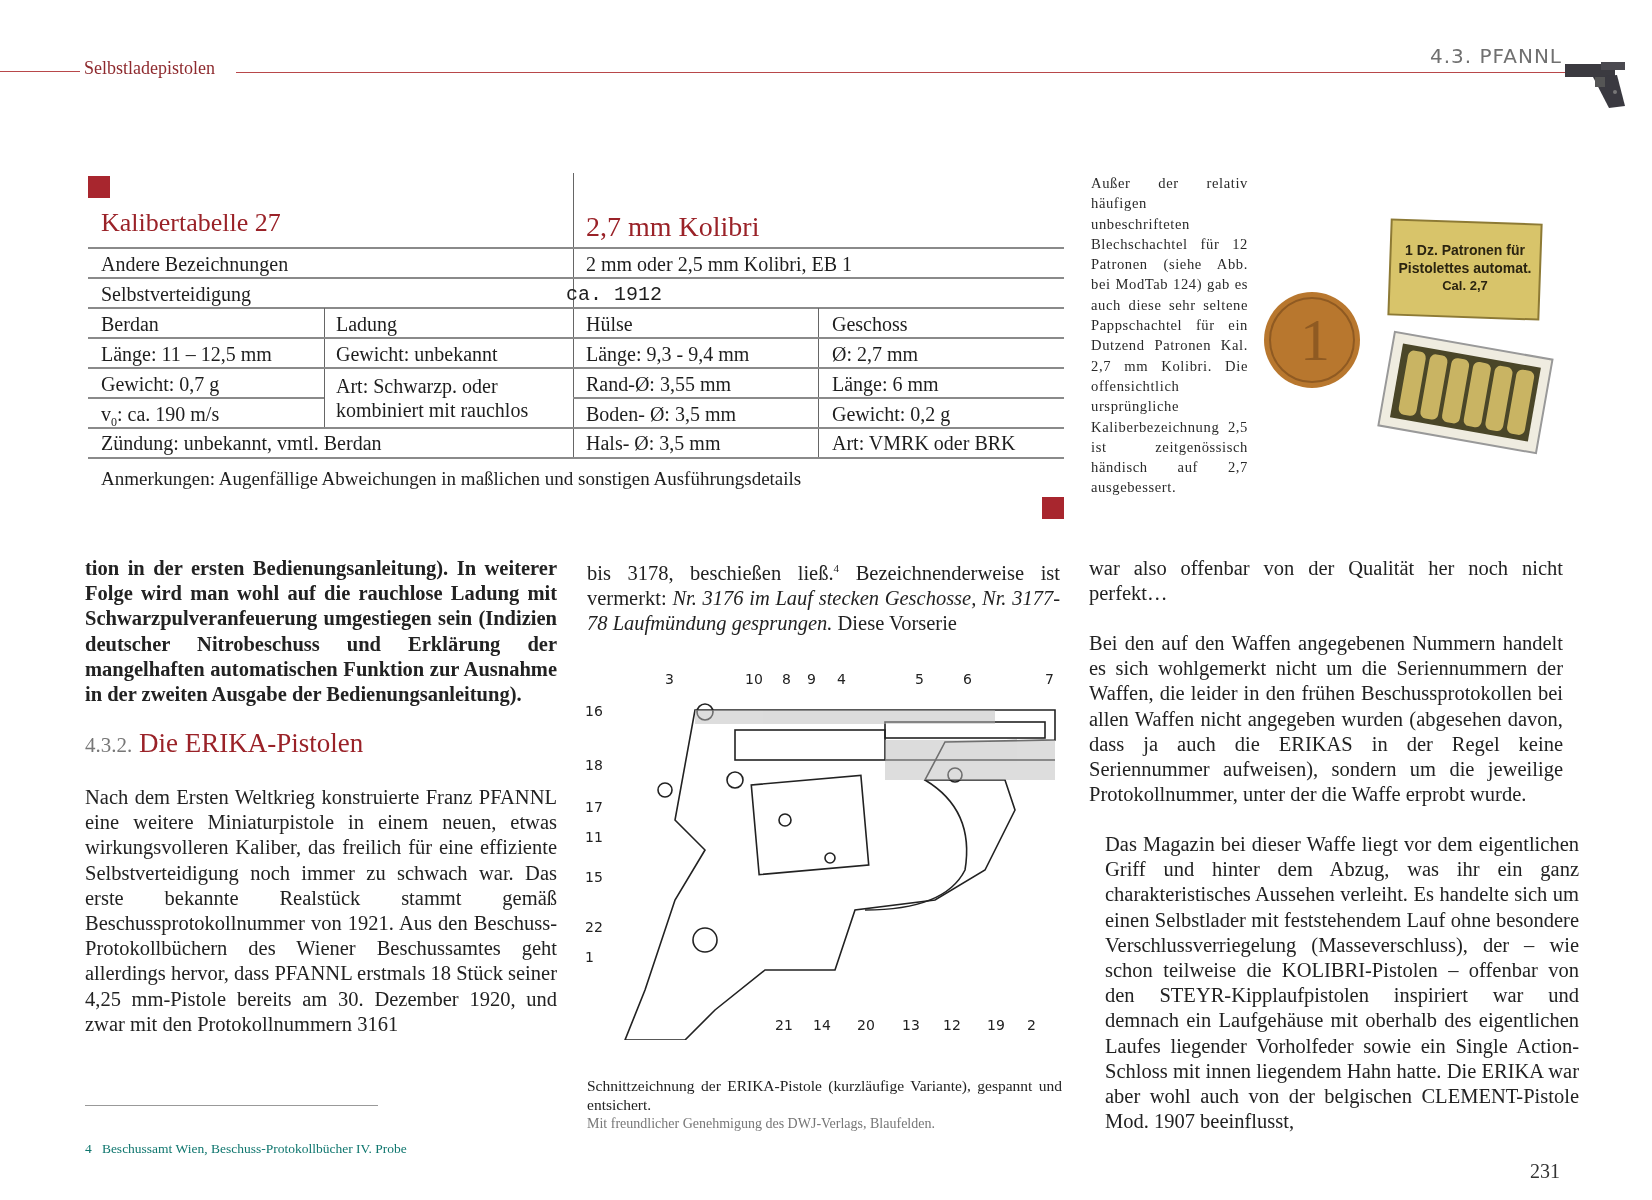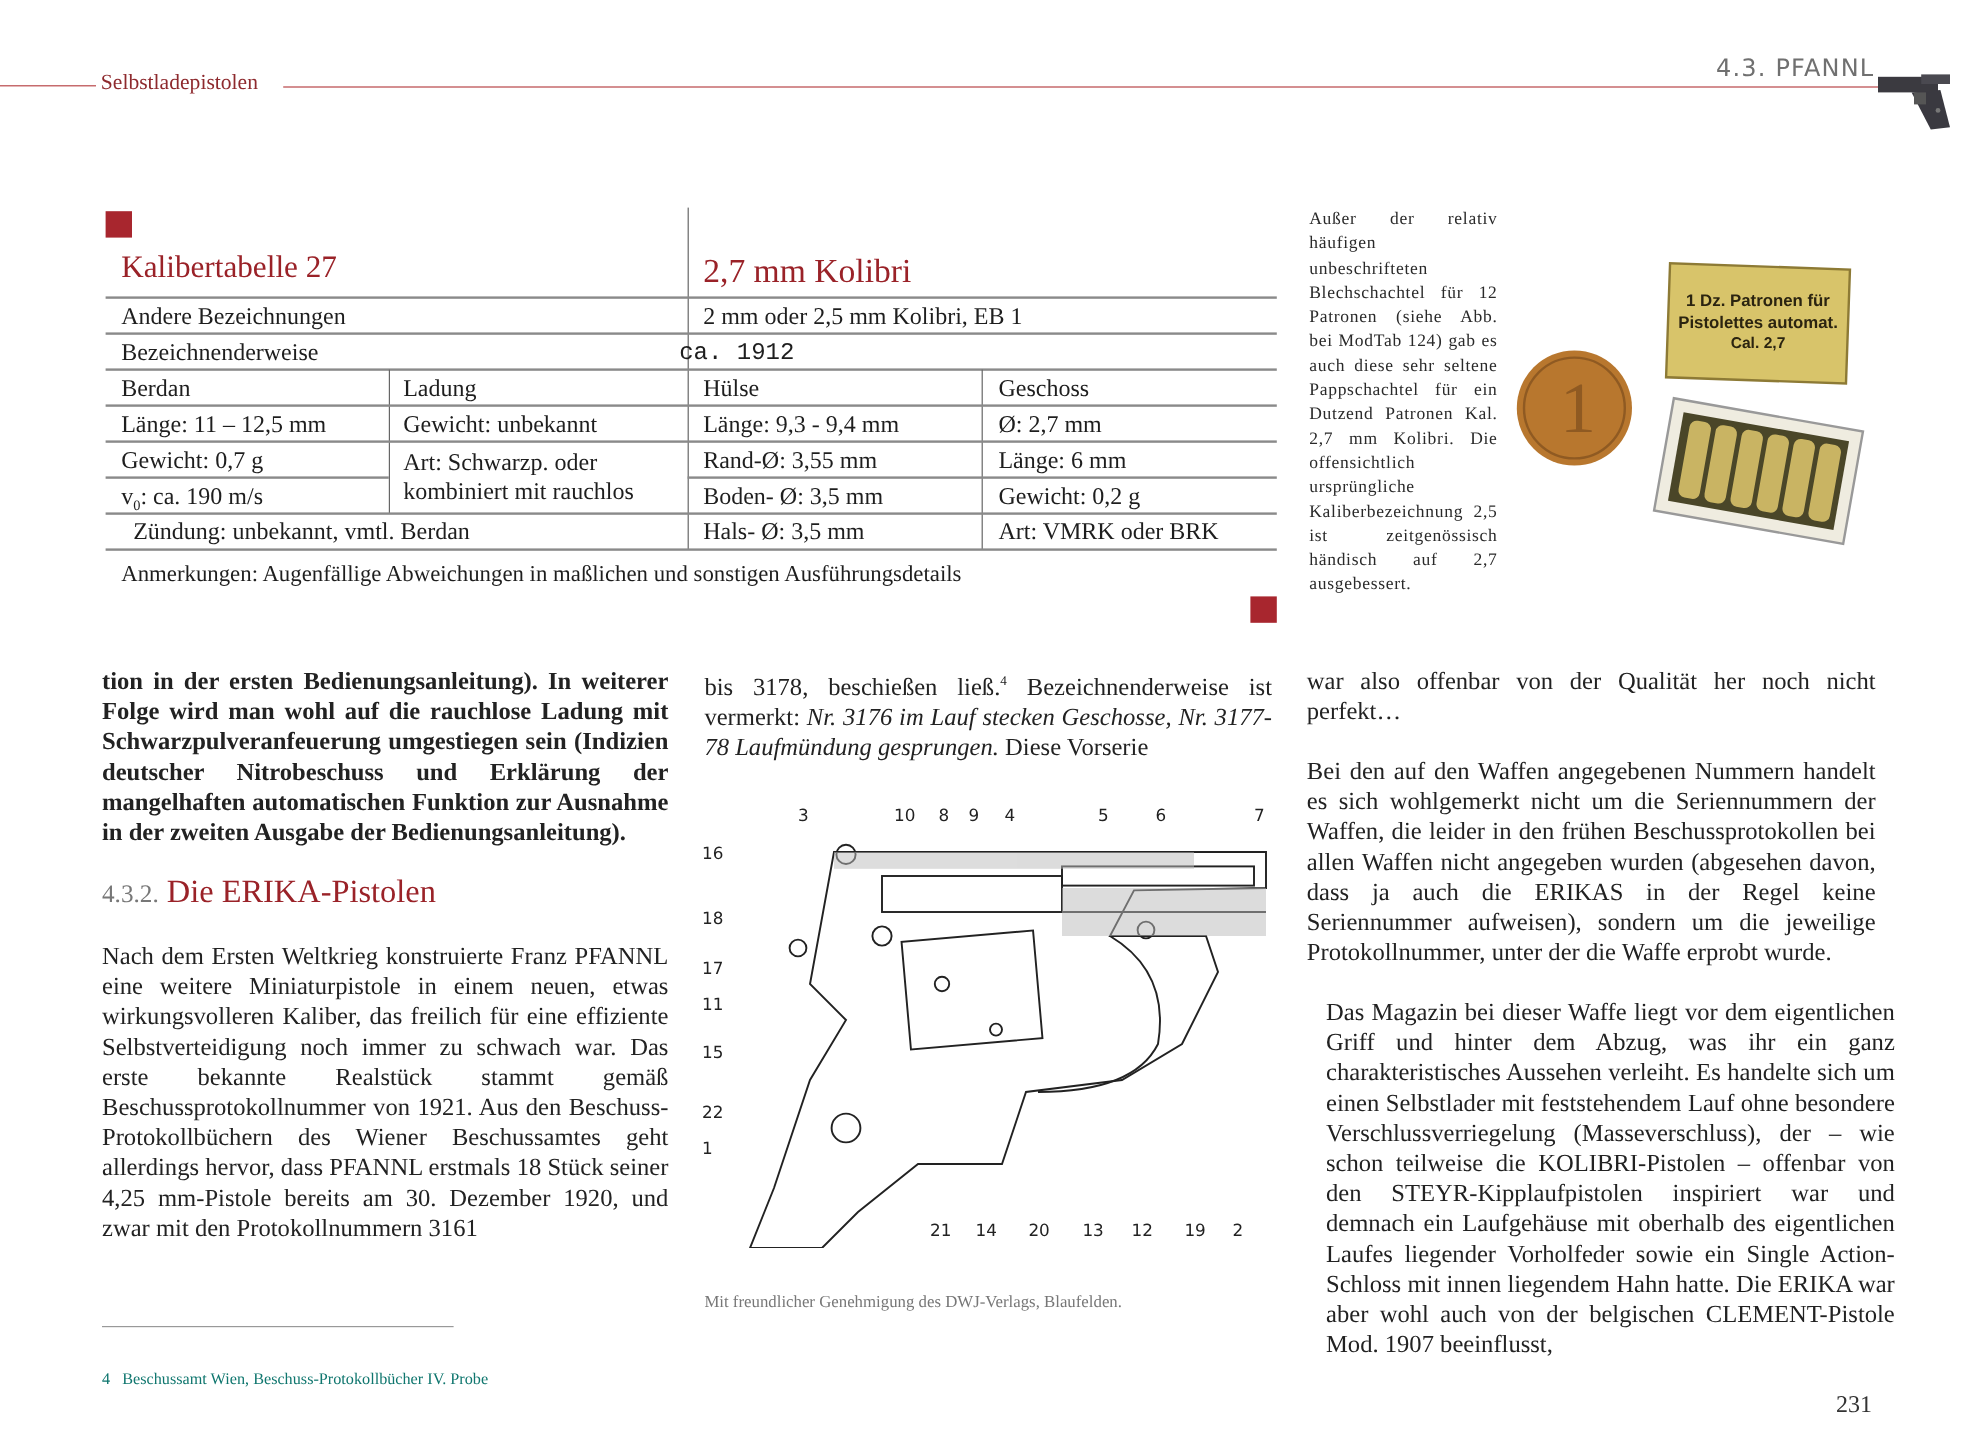--- a/index.html
+++ b/index.html
@@ -64,21 +64,21 @@
 
 <div class="abs red-square" style="left:88px;top:176px;"></div>
 <div class="abs tbl-vline" style="left:573px;top:173px;height:285px;"></div>
 <div class="abs kt-title">Kalibertabelle 27</div>
 <div class="abs kt-name">2,7 mm Kolibri</div>
 
 <div class="abs rowline" style="left:88px;top:247px;width:976px;"></div>
 <div class="abs cell" style="left:101px;top:253px;">Andere Bezeichnungen</div>
 <div class="abs cell" style="left:586px;top:253px;">2 mm oder 2,5 mm Kolibri, EB 1</div>
 <div class="abs rowline" style="left:88px;top:277px;width:976px;"></div>
-<div class="abs cell" style="left:101px;top:283px;">Bezeichnenderweise</div>
+<div class="abs cell" style="left:101px;top:283px;">Selbstverteidigung</div>
 <div class="abs cell" style="left:566px;top:283px;font-family:Liberation Mono, monospace;">ca. 1912</div>
 <div class="abs rowline" style="left:88px;top:307px;width:976px;"></div>
 
 <div class="abs tbl-vline" style="left:324px;top:308px;height:120px;"></div>
 <div class="abs tbl-vline" style="left:818px;top:308px;height:150px;"></div>
 
 <div class="abs cell" style="left:101px;top:313px;">Berdan</div>
 <div class="abs cell" style="left:336px;top:313px;">Ladung</div>
 <div class="abs cell" style="left:586px;top:313px;">Hülse</div>
 <div class="abs cell" style="left:832px;top:313px;">Geschoss</div>
@@ -96,21 +96,21 @@
 <div class="abs cell" style="left:832px;top:373px;">Länge: 6 mm</div>
 <div class="abs rowline" style="left:88px;top:397px;width:236px;"></div>
 <div class="abs rowline" style="left:573px;top:397px;width:491px;"></div>
 
 <div class="abs cell" style="left:101px;top:403px;"><span>v</span><sub style="font-size:12px">0</sub><span>: ca. 190 m/s</span></div>
 <div class="abs cell" style="left:336px;top:399px;">kombiniert mit rauchlos</div>
 <div class="abs cell" style="left:586px;top:403px;">Boden- Ø: 3,5 mm</div>
 <div class="abs cell" style="left:832px;top:403px;">Gewicht: 0,2 g</div>
 <div class="abs rowline" style="left:88px;top:427px;width:976px;"></div>
 
-<div class="abs cell" style="left:111px;top:432px;">Zündung: unbekannt, vmtl. Berdan</div>
+<div class="abs cell" style="left:101px;top:432px;">Zündung: unbekannt, vmtl. Berdan</div>
 <div class="abs cell" style="left:586px;top:432px;">Hals- Ø: 3,5 mm</div>
 <div class="abs cell" style="left:832px;top:432px;">Art: VMRK oder BRK</div>
 <div class="abs rowline" style="left:88px;top:457px;width:976px;"></div>
 
 <div class="abs cell anm">Anmerkungen: Augenfällige Abweichungen in maßlichen und sonstigen Ausführungsdetails</div>
 <div class="abs red-square" style="left:1042px;top:497px;"></div>
 
 <div class="abs side-cap">Außer der relativ häufigen unbeschrifteten Blechschachtel für 12 Patronen (siehe Abb. bei ModTab 124) gab es auch diese sehr seltene Pappschachtel für ein Dutzend Patronen Kal. 2,7 mm Kolibri. Die offensichtlich ursprüngliche Kaliberbezeichnung 2,5 ist zeitgenössisch händisch auf 2,7 ausgebessert.</div>
 <svg class="abs photo" viewBox="0 0 300 255">
   <circle cx="52" cy="130" r="48" fill="#b8772e"></circle>
@@ -187,20 +187,21 @@
       <text x="228" y="360">14</text>
       <text x="272" y="360">20</text>
       <text x="317" y="360">13</text>
       <text x="358" y="360">12</text>
       <text x="402" y="360">19</text>
       <text x="442" y="360">2</text>
     </g>
 </svg>
 
 <div class="abs fig-cap">
+  <div class="b">Schnittzeichnung der ERIKA-Pistole (kurzläufige Variante), gespannt und entsichert.</div>
   <div class="credit">Mit freundlicher Genehmigung des DWJ-Verlags, Blaufelden.</div>
 </div>
 
 <div class="abs col col3" style="top:556px;">
   <p>war also offenbar von der Qualität her noch nicht perfekt…</p>
 </div>
 <div class="abs col col3" style="top:631px;">
   <p>Bei den auf den Waffen angegebenen Nummern handelt es sich wohlgemerkt nicht um die Seriennummern der Waffen, die leider in den frühen Beschussprotokollen bei allen Waffen nicht angegeben wurden (abgesehen davon, dass ja auch die ERIKAS in der Regel keine Seriennummer aufweisen), sondern um die jeweilige Protokollnummer, unter der die Waffe erprobt wurde.</p>
 </div>
 <div class="abs col col3" style="top:832px;margin-left:16px;">

